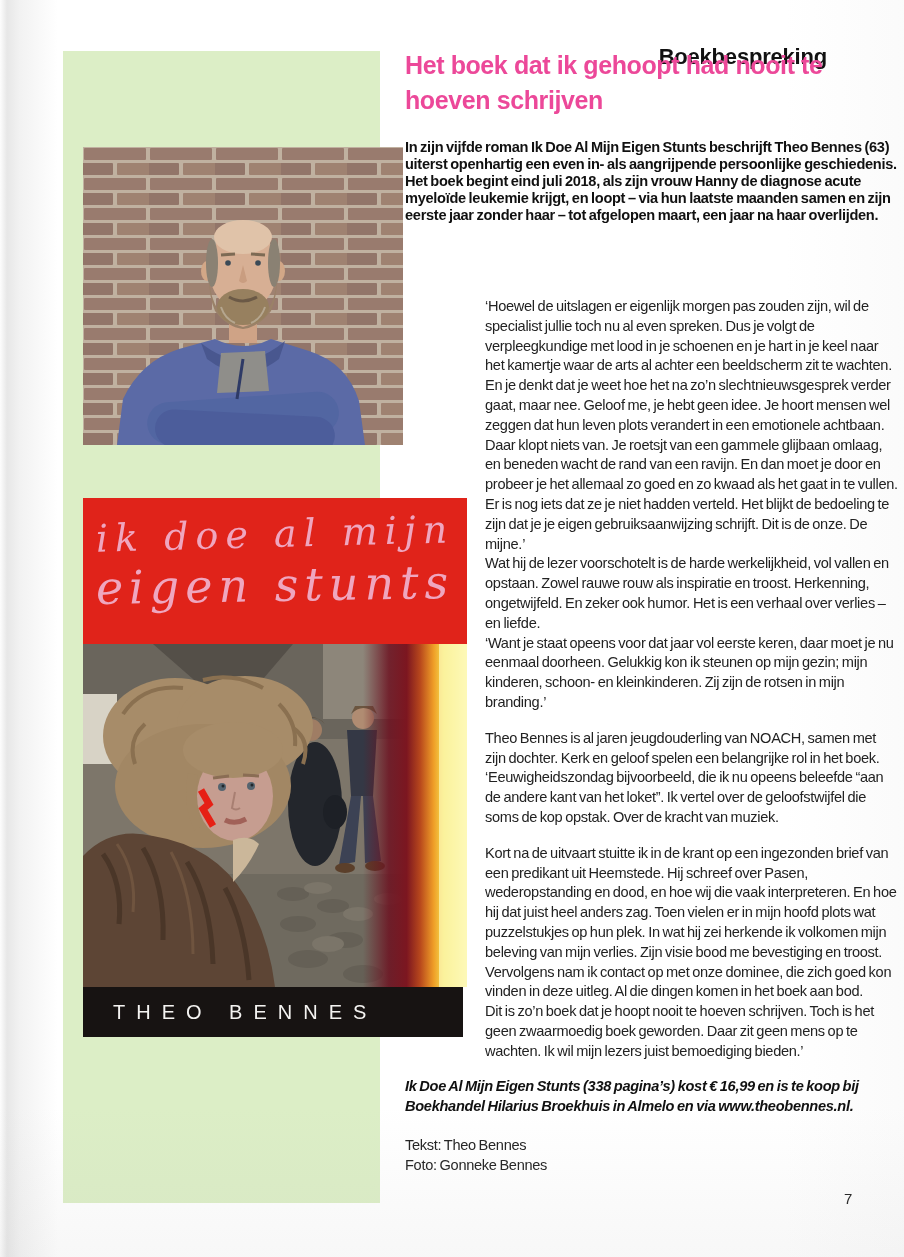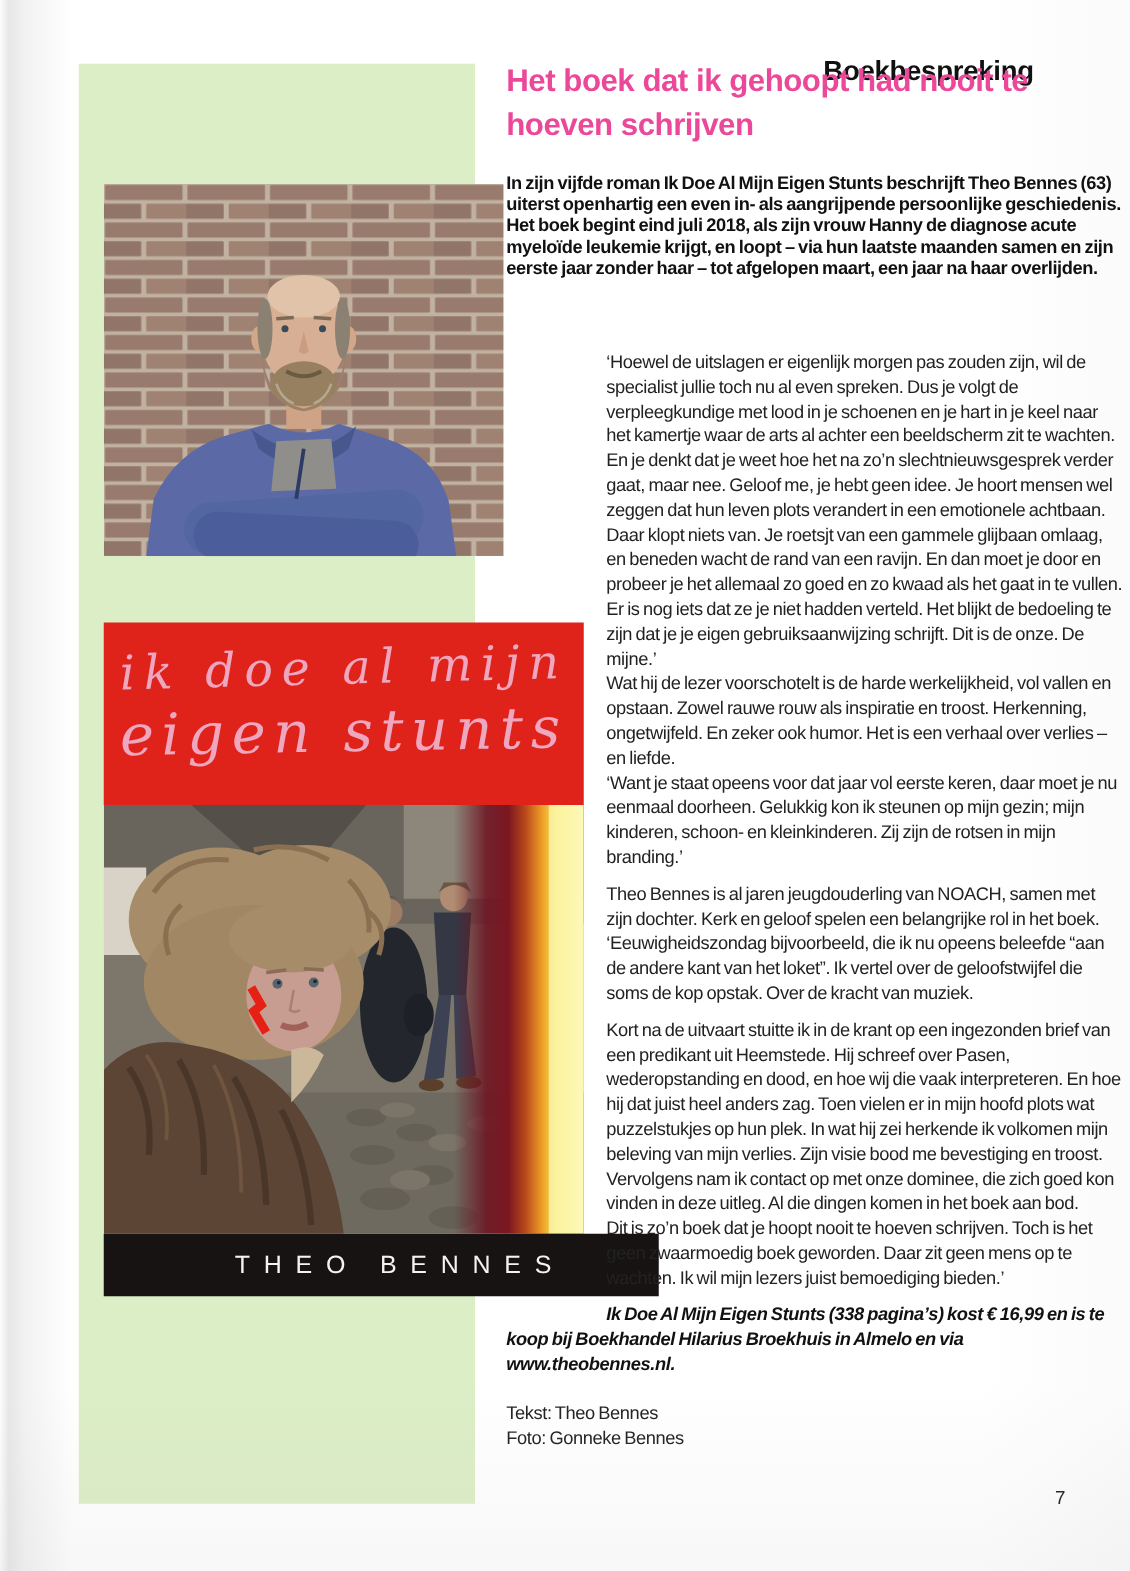--- a/index.html
+++ b/index.html
@@ -39,21 +39,21 @@
     font-size:14.6px;font-weight:700;line-height:17px;
     letter-spacing:-0.3px;word-spacing:-1px;color:#111;
     white-space:pre-line;
   }
   .bodycol{
     position:absolute;left:405px;top:281px;width:494px;
     font-size:14.6px;line-height:19.8px;letter-spacing:-0.3px;word-spacing:-1px;
     color:#222;
   }
   .wrap-spacer{float:left;width:80px;height:550px;margin-top:218px;}
-  .bodycol p{margin:0 0 10px 0;white-space:pre-line;}
+  .bodycol p{margin:16px 0 10px 0;white-space:pre-line;}
   .book-info{
     font-weight:700;font-style:italic;margin-top:14px;margin-bottom:0;
     color:#111;
   }
   .credits{margin-top:18px;line-height:20px;white-space:normal;}
   .credits div{margin:0;}
   .page-number{
     position:absolute;left:844px;top:1190px;font-size:15px;color:#222;
   }
   
@@ -72,22 +72,22 @@
     text-align:center;color:#efa6bf;
     font-family:"DejaVu Serif","Liberation Serif",serif;
     font-style:italic;
   }
   .script-1{margin-top:14px;font-size:38px;letter-spacing:7px;transform:rotate(-1.5deg);}
   .script-2{margin-top:2px;font-size:46px;letter-spacing:6px;transform:rotate(-1deg);}
   .cover-photo{
     position:absolute;left:0;top:146px;width:384px;height:343px;overflow:hidden;
   }
   .cover-black{
-    position:absolute;left:0;top:489px;width:444px;height:50px;
-    background:#171312;display:flex;align-items:center;justify-content:center;
+    position:absolute;left:0;top:489px;width:380px;height:50px;
+    background:#171312;display:flex;align-items:center;
   }
   .cover-author{
     color:#f4f3f1;font-size:20px;letter-spacing:11px;padding-left:30px;
     font-family:"Liberation Sans",sans-serif;font-weight:400;
   }
 </style>
 </head>
 <body>
 
 <div class="page">

